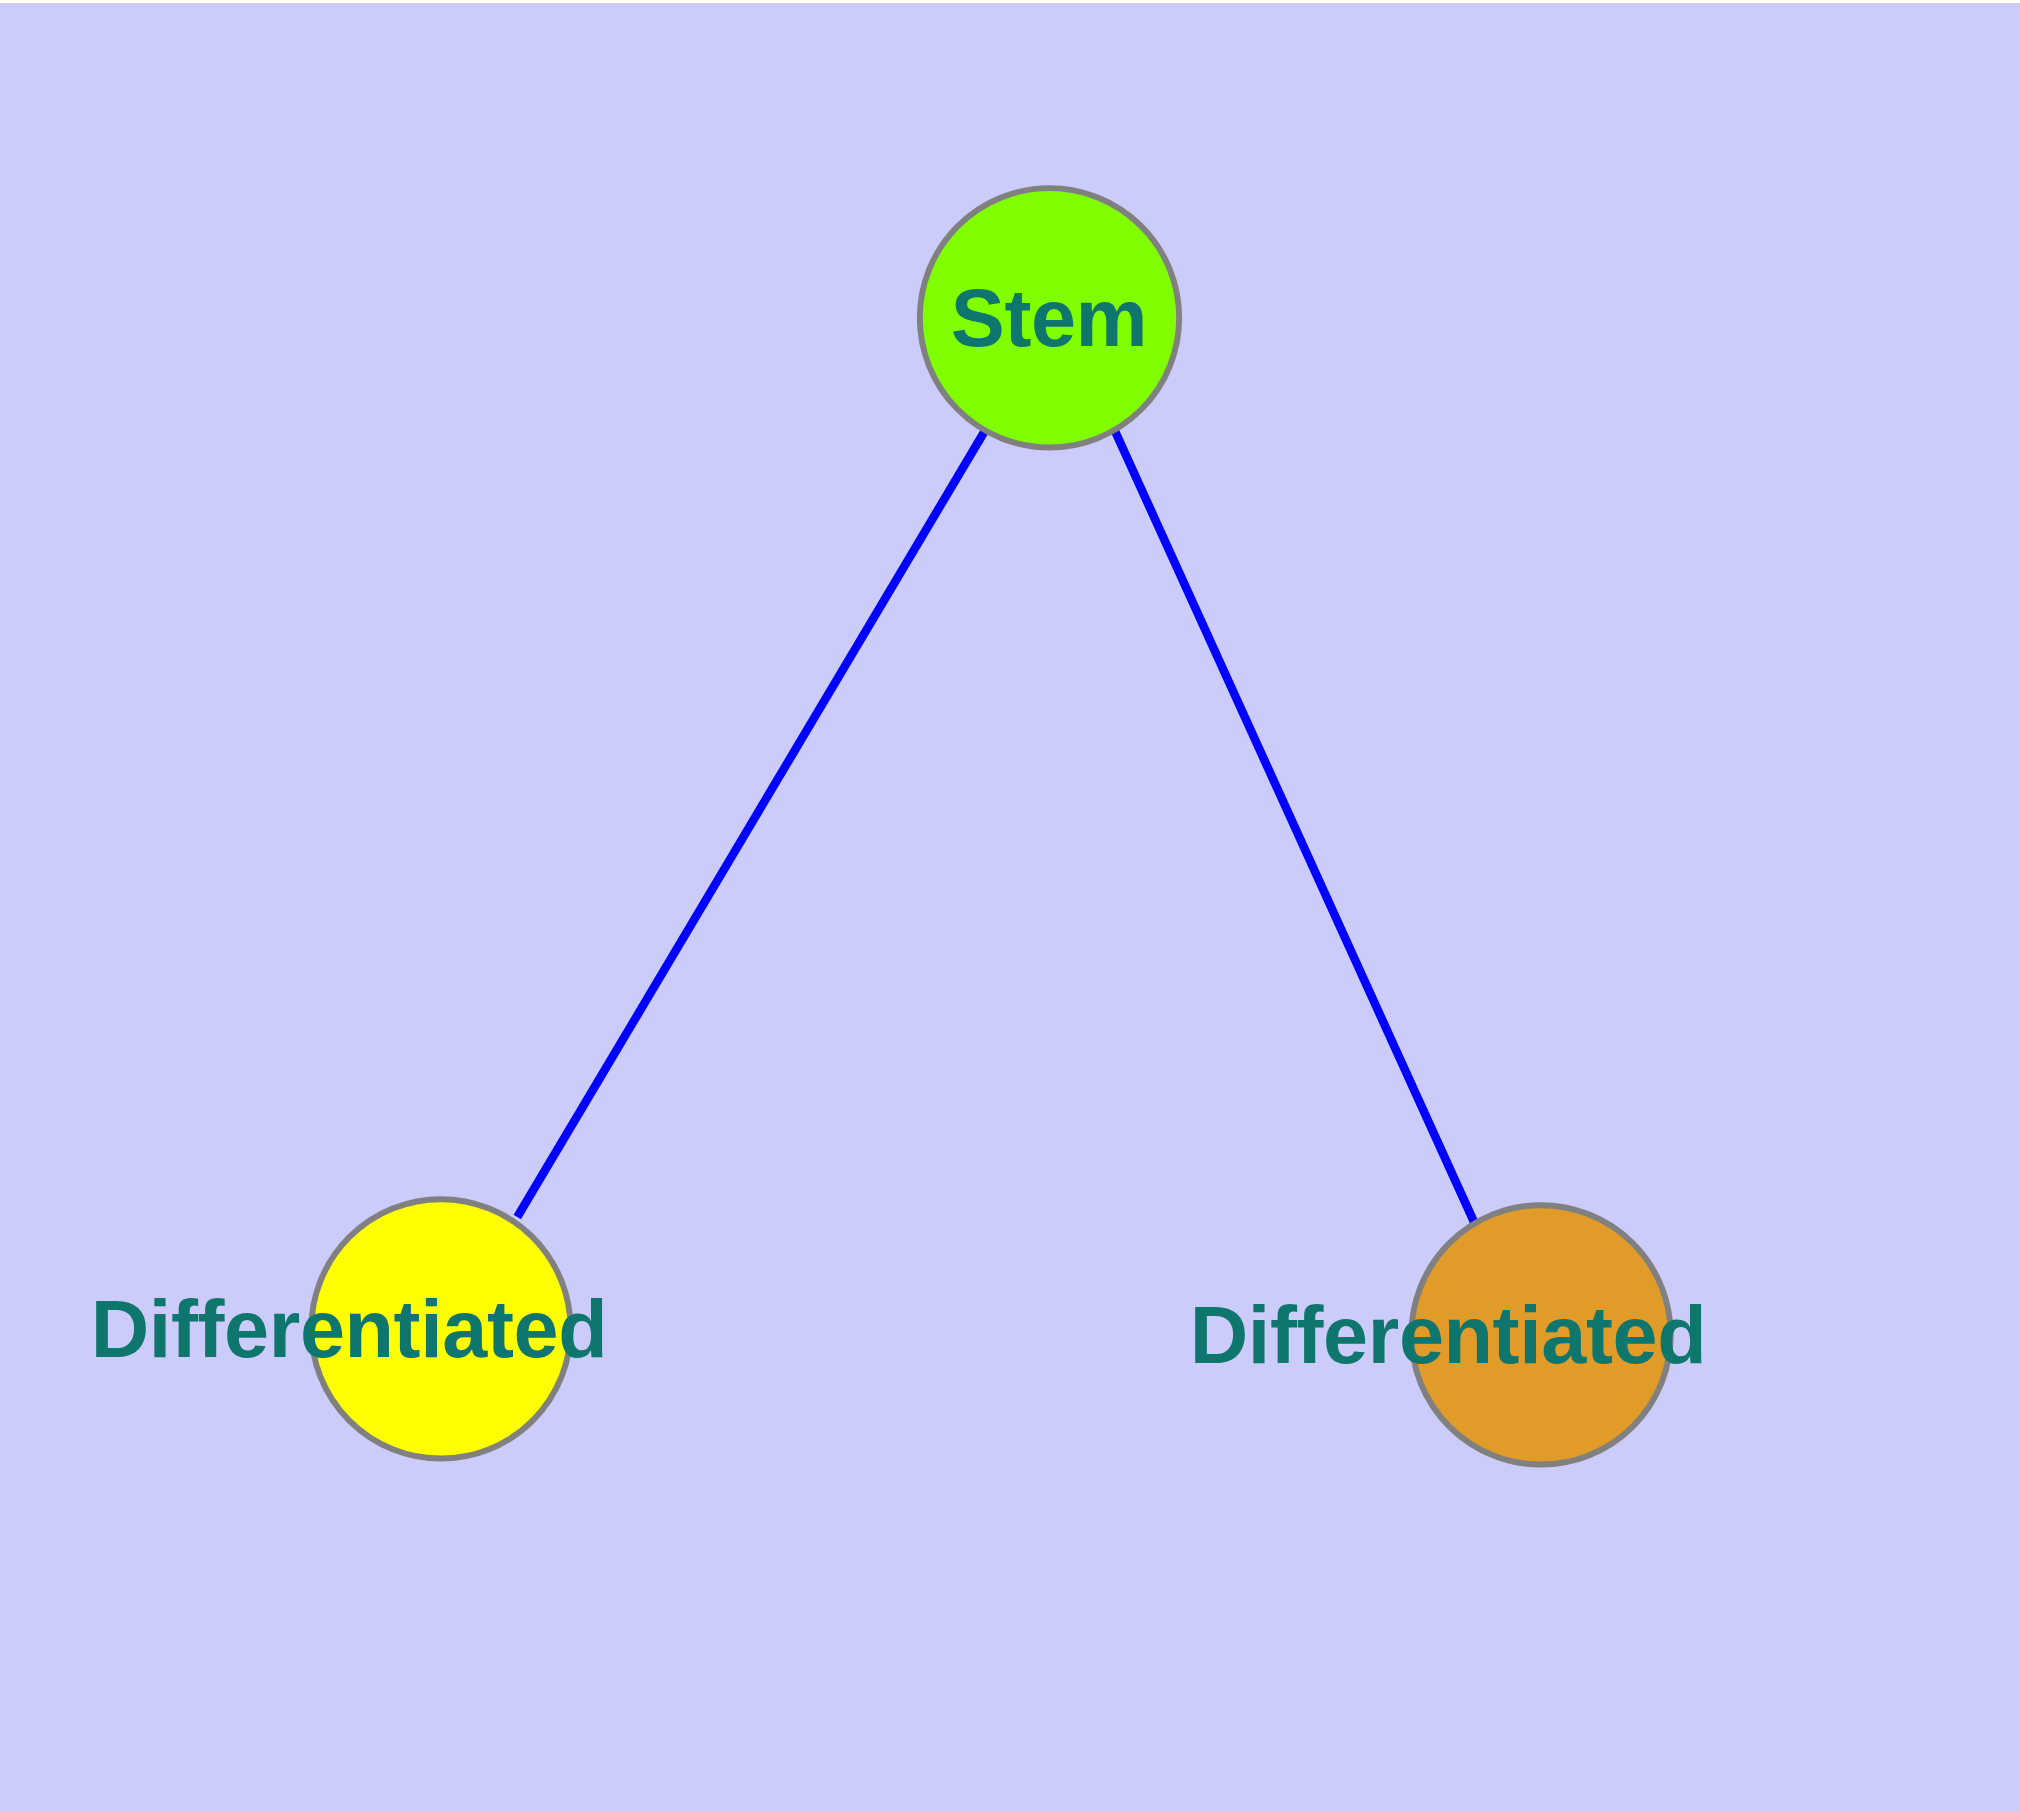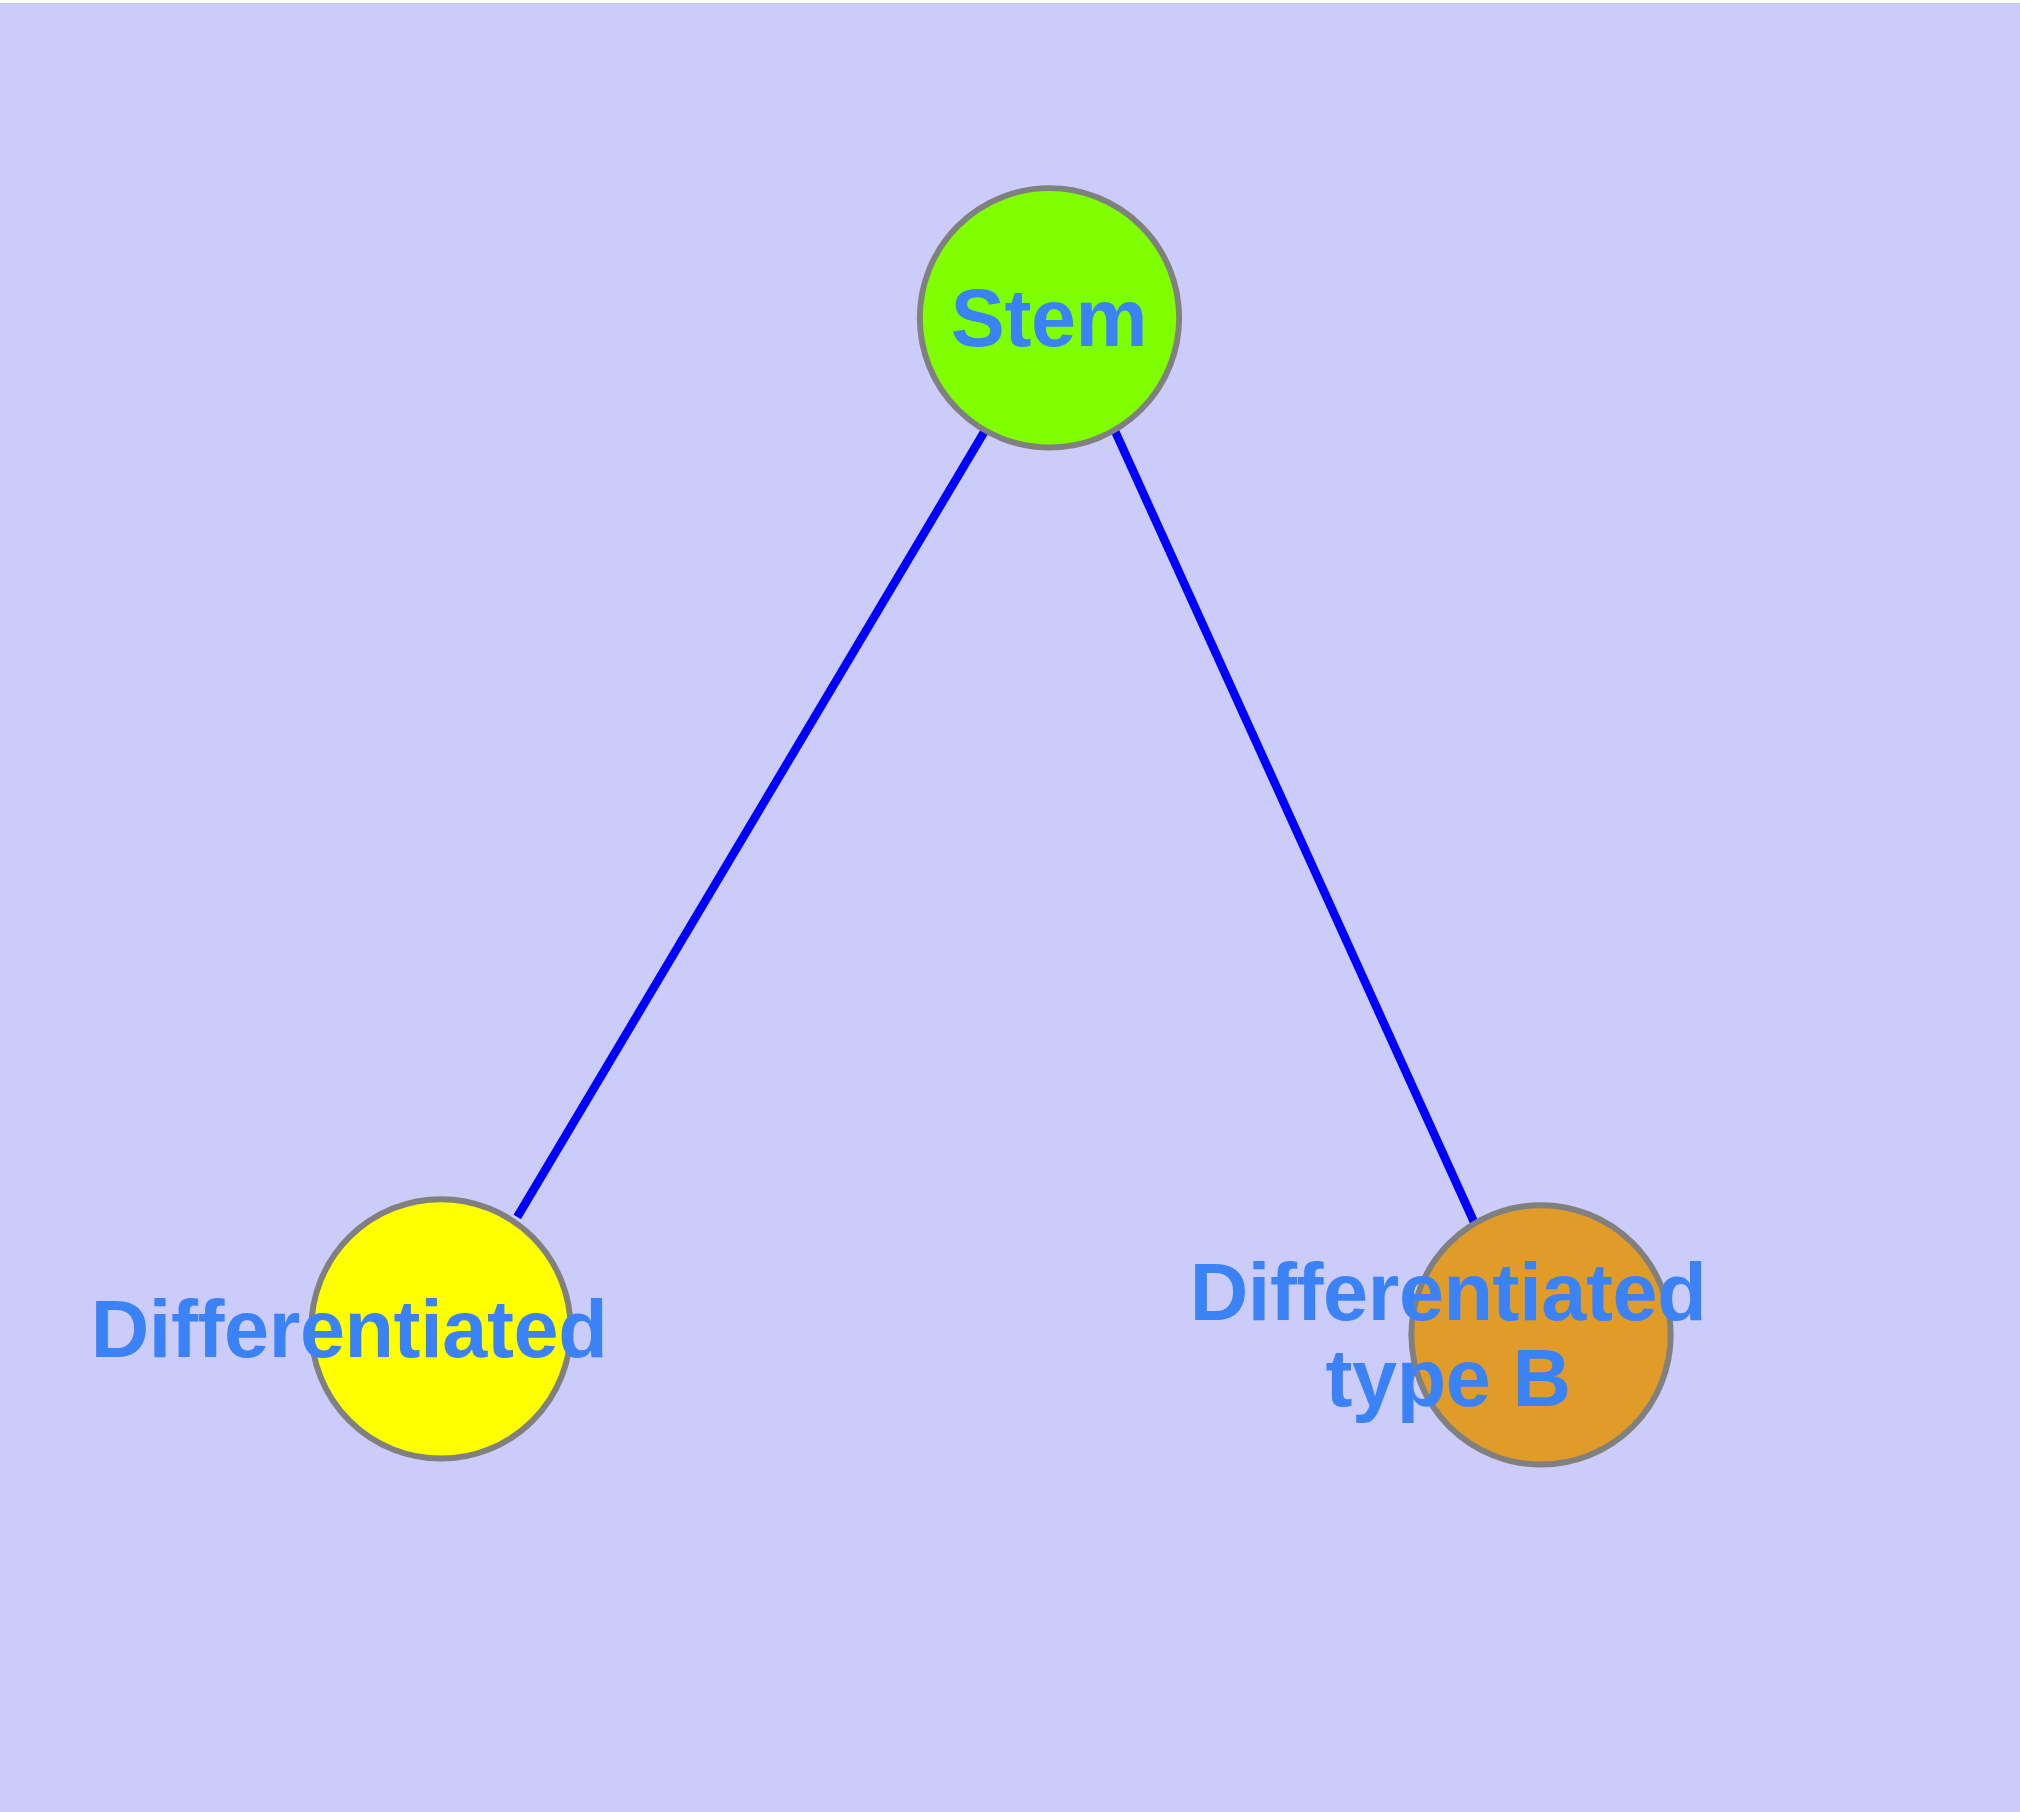--- a/index.html
+++ b/index.html
@@ -25,21 +25,21 @@
   }
   #graph-svg {
     position: absolute;
     left: 0;
     top: 0;
     width: 2021px;
     height: 1812px;
   }
   .node-label {
     position: absolute;
-    color: #3b82f6;
+    color: #0f766e;
     font-weight: bold;
     font-size: 81px;
     line-height: 86px;
     text-align: center;
     white-space: pre;
     letter-spacing: -0.4px;
     transform: translate(-50%, -50%);
     pointer-events: none;
   }
 </style>
@@ -58,17 +58,17 @@
     <g id="nodes-layer">
         <circle cx="1238" cy="375" r="153" fill="#7fff00" stroke="#808080" stroke-width="7"></circle>
         <circle cx="520" cy="1568" r="153" fill="#ffff00" stroke="#808080" stroke-width="7"></circle>
         <circle cx="1818" cy="1575" r="153" fill="#e09b28" stroke="#808080" stroke-width="7"></circle>
       </g>
   </svg>
 
   <div id="labels-layer">
       <div class="node-label" style="left: 1049px; top: 318px;"><div>Stem</div></div>
       <div class="node-label" style="left: 349px; top: 1329px;"><div>Differentiated</div></div>
-      <div class="node-label" style="left: 1448px; top: 1335px;"><div>Differentiated</div><div>type B</div></div>
+      <div class="node-label" style="left: 1448px; top: 1335px;"><div>Differentiated</div></div>
     </div>
 
 </div>
 
 
 </body></html>

